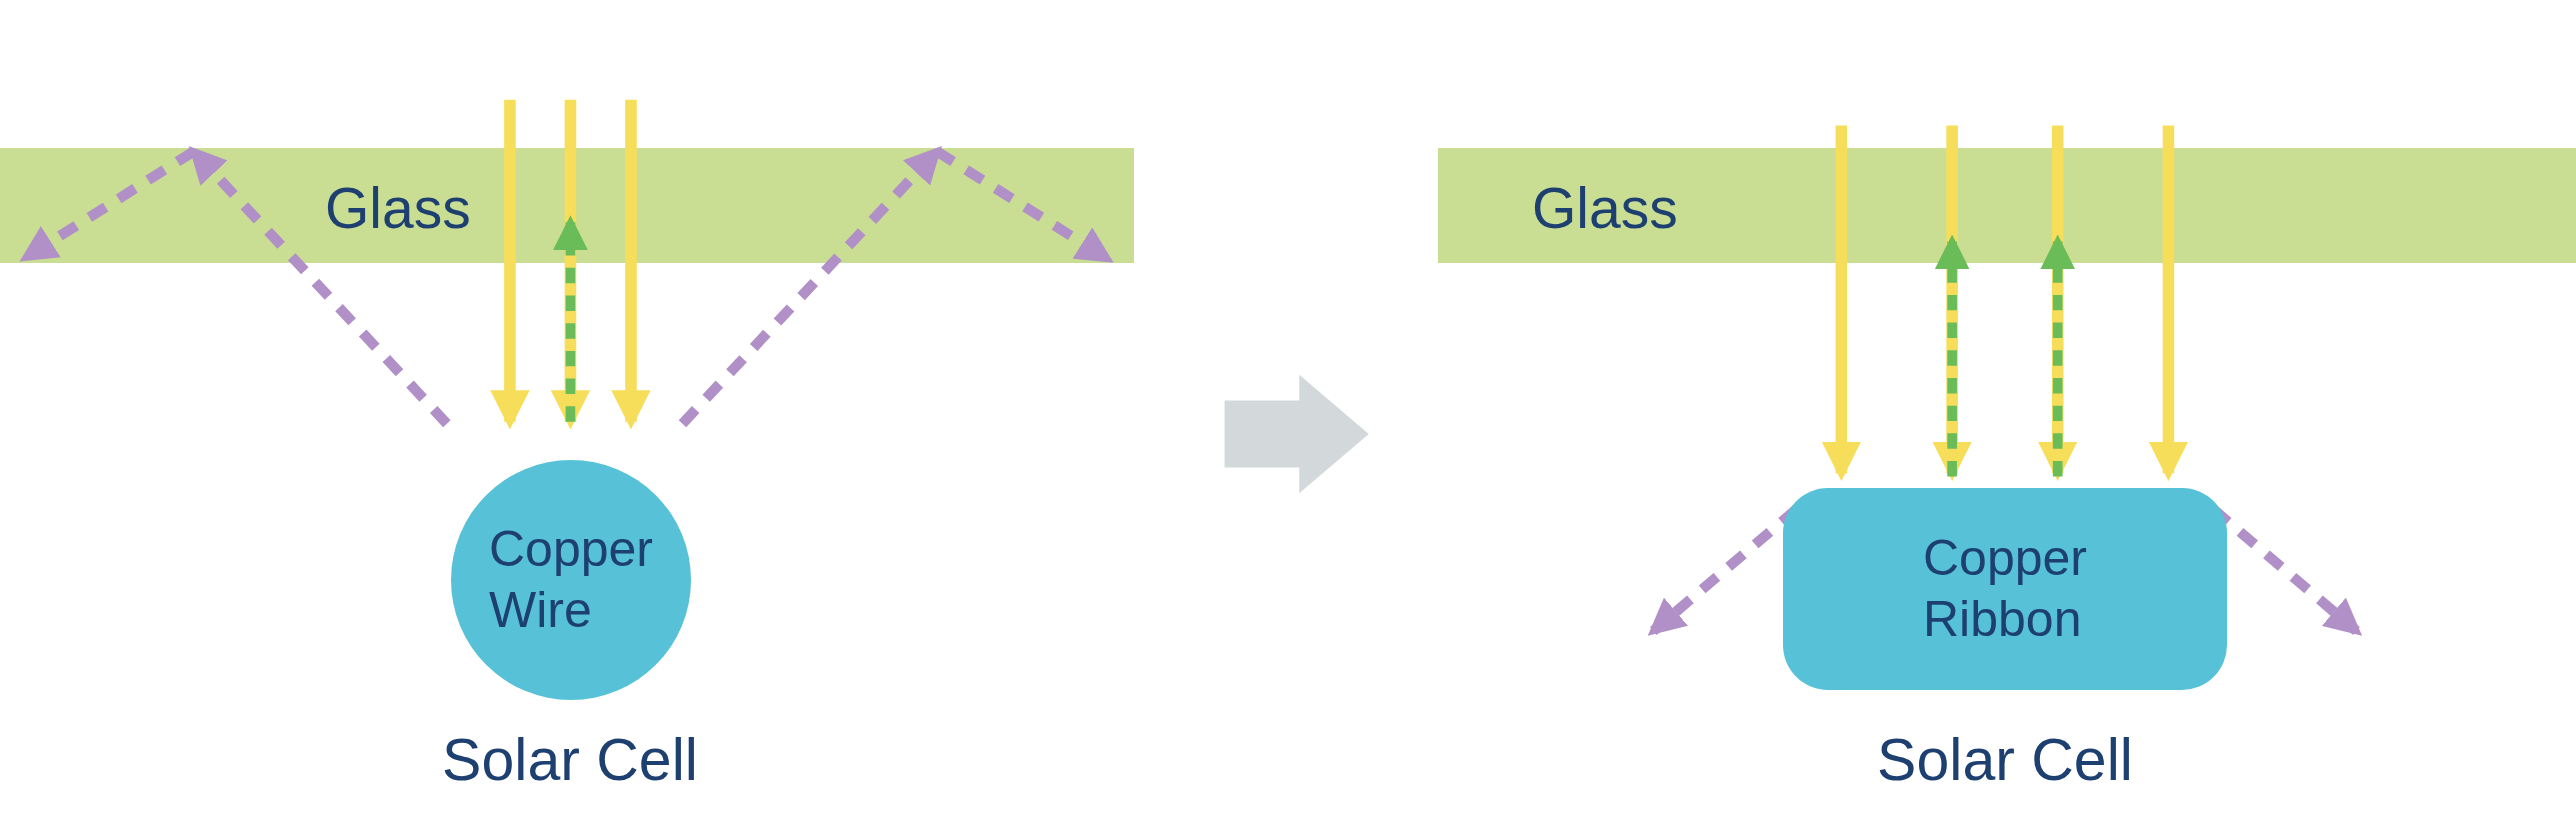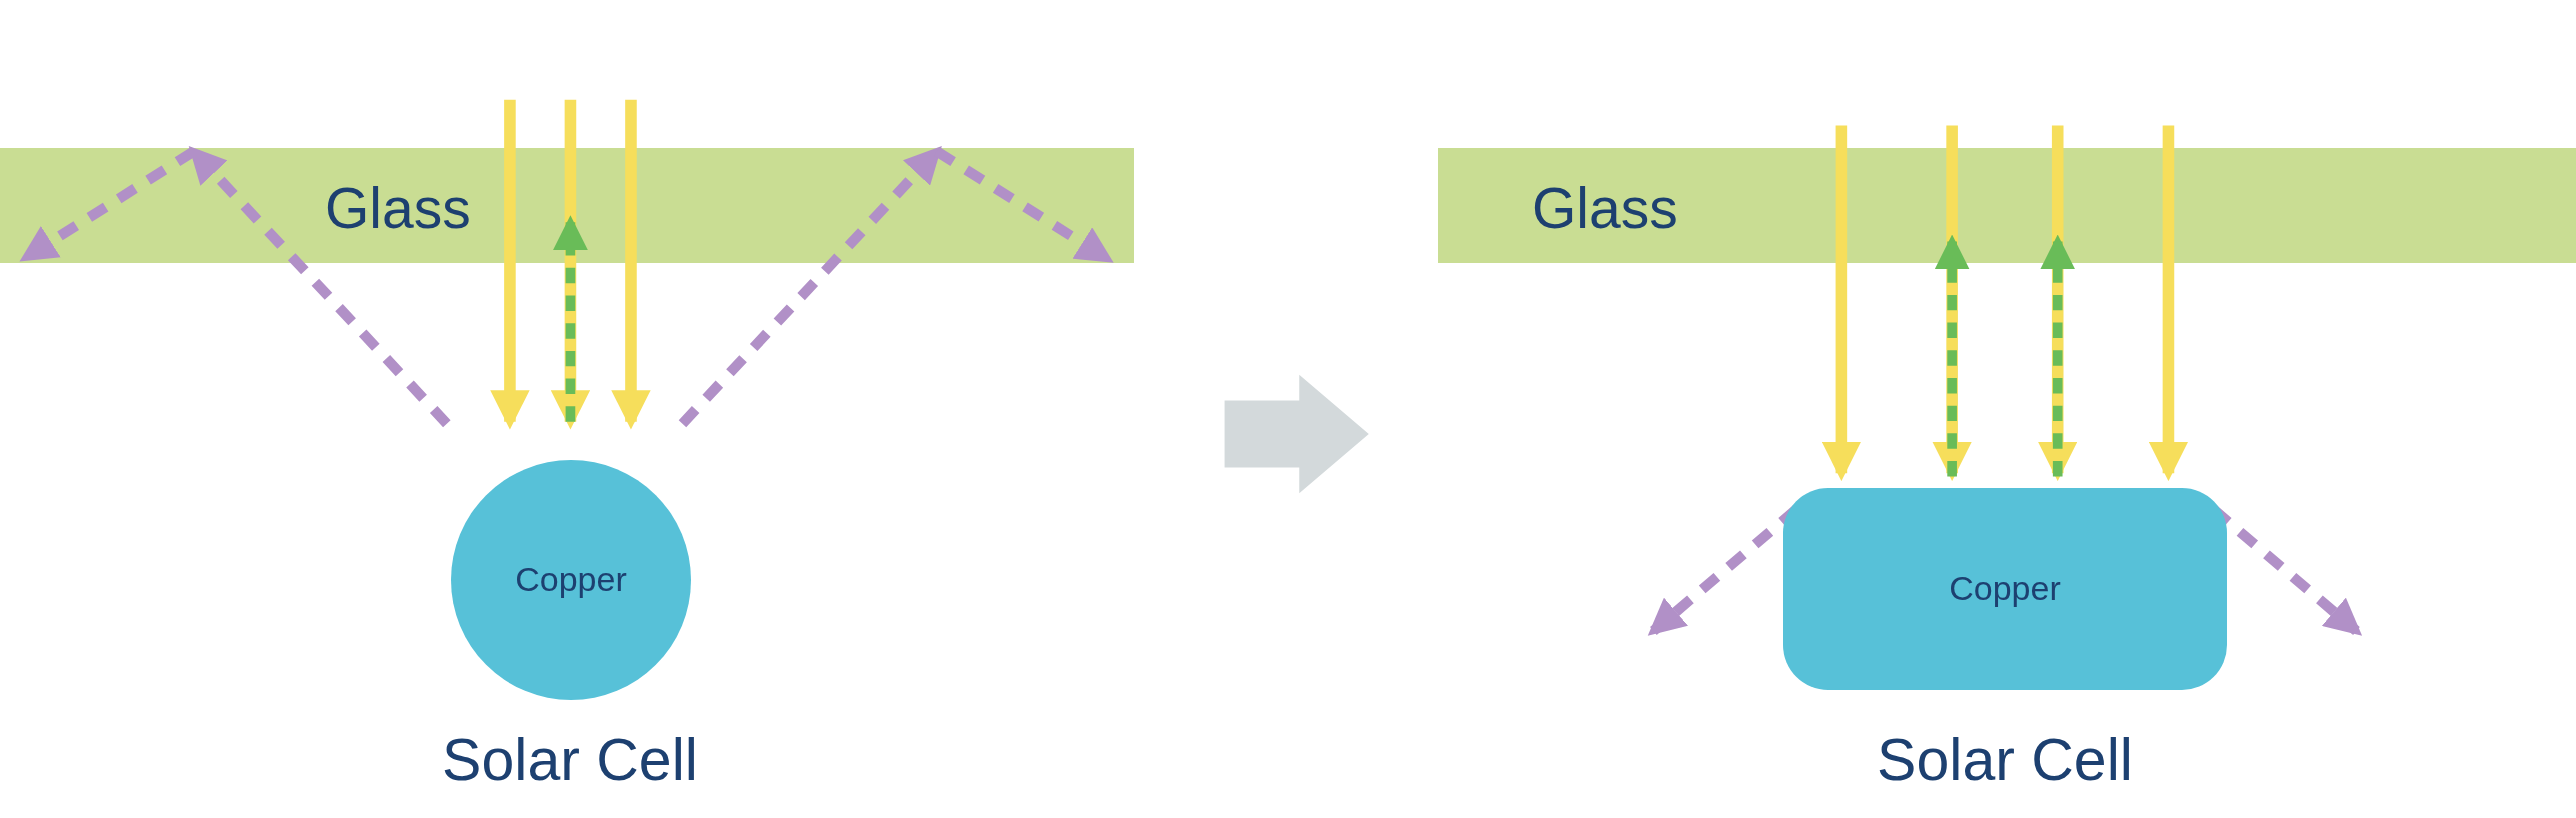--- a/index.html
+++ b/index.html
@@ -26,21 +26,21 @@
   .ray-lost{stroke:var(--lost);stroke-width:16;fill:none;stroke-dasharray:30 24;}
   .head-sun{fill:var(--sunlight);}
   .head-green{fill:var(--recaptured);}
   .head-lost{fill:var(--lost);}
   .transition-arrow{fill:var(--transition);}
 
   .copper-circle{position:absolute;left:451px;top:460px;width:240px;height:240px;border-radius:50%;
     background:var(--copper);z-index:3;display:flex;align-items:center;justify-content:center;}
   .copper-ribbon{position:absolute;left:1783px;top:488px;width:444px;height:202px;border-radius:45px;
     background:var(--copper);z-index:3;display:flex;align-items:center;justify-content:center;}
-  .copper-label{font-size:34px;line-height:1.22;color:var(--text);}
+  .copper-label{font-size:50px;line-height:1.22;color:var(--text);}
   .copper-label span{display:block;}
 
   .text-label{position:absolute;color:var(--text);z-index:4;white-space:nowrap;text-align:right;}
   .glass-label-left{left:325px;top:175px;font-size:57px;}
   .glass-label-right{left:1532px;top:175px;font-size:57px;}
   .cell-label-left{left:570px;top:726px;font-size:59px;transform:translateX(-50%);}
   .cell-label-right{left:2005px;top:726px;font-size:59px;transform:translateX(-50%);}
 </style>
 </head>
 <body>
@@ -96,26 +96,28 @@
 
     <g>
       <line class="ray-lost" x1="2790" y1="791" x2="2568" y2="980" marker-end="url(#head-lost)"></line>
       <line class="ray-lost" x1="3438" y1="791" x2="3660" y2="980" marker-end="url(#head-lost)"></line>
     </g>
   </svg>
 
   <div class="copper-circle">
     <div class="copper-label">
       <span>Copper</span>
+      <span>Wire</span>
     </div>
   </div>
 
   <div class="copper-ribbon">
     <div class="copper-label">
       <span>Copper</span>
+      <span>Ribbon</span>
     </div>
   </div>
 
   <div class="text-label glass-label-left">Glass</div>
   <div class="text-label glass-label-right">Glass</div>
   <div class="text-label cell-label-left">Solar Cell</div>
   <div class="text-label cell-label-right">Solar Cell</div>
 
 </div>
 

